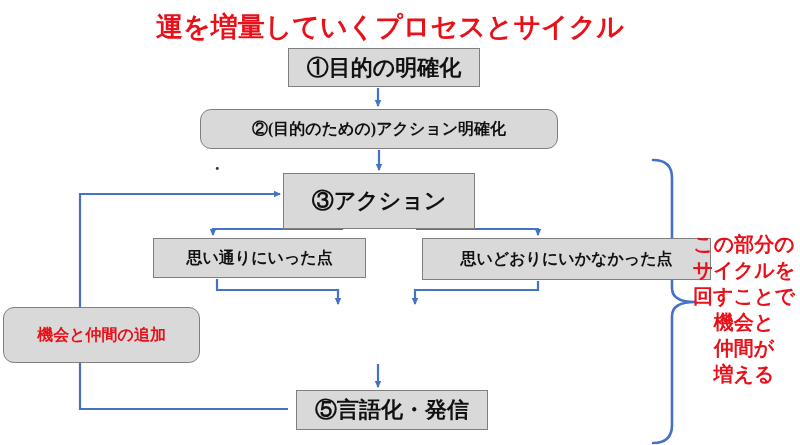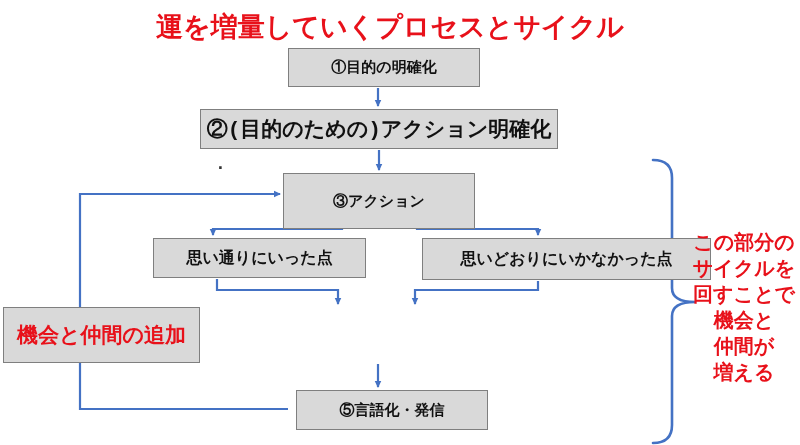--- a/index.html
+++ b/index.html
@@ -8,37 +8,37 @@
     --box-fill:#d9d9d9;
     --box-border:#7f7f7f;
     --connector-blue:#4472c4;
     --text-black:#111111;
     --background:#ffffff;
   }
   html,body{margin:0;padding:0;background:var(--background);}
   #canvas{
     position:relative;width:800px;height:445px;overflow:hidden;
     background:var(--background);
-    font-family:Liberation Mono, monospace;
+    font-family:Liberation Serif, serif;
   }
   .title{
     position:absolute;left:0;top:9px;width:780px;text-align:center;
     font-size:27px;font-weight:bold;color:var(--title-red);
     letter-spacing:0px;white-space:nowrap;
   }
   .node{
     position:absolute;box-sizing:border-box;
     background:var(--box-fill);
     border:1.6px solid var(--box-border);
     display:flex;align-items:center;justify-content:center;
     font-weight:bold;color:var(--text-black);
     white-space:nowrap;
   }
-  .fs22{font-size:15px;}
-  .fs21{font-size:21px;}
+  .fs22{font-size:22px;}
+  .fs21{font-size:16px;border-radius:11px;}
   .fs20{font-size:16px;margin-left:44px;}
   .red-label{color:var(--annotation-red);}
   #connector-layer{
     position:absolute;left:0;top:0;width:800px;height:445px;
     pointer-events:none;
   }
   .connector{stroke:var(--connector-blue);stroke-width:2.2;fill:none;}
   .brace{stroke:var(--connector-blue);stroke-width:2.6;fill:none;stroke-linecap:round;}
   .arrowhead{fill:var(--connector-blue);}
   .annotation{

